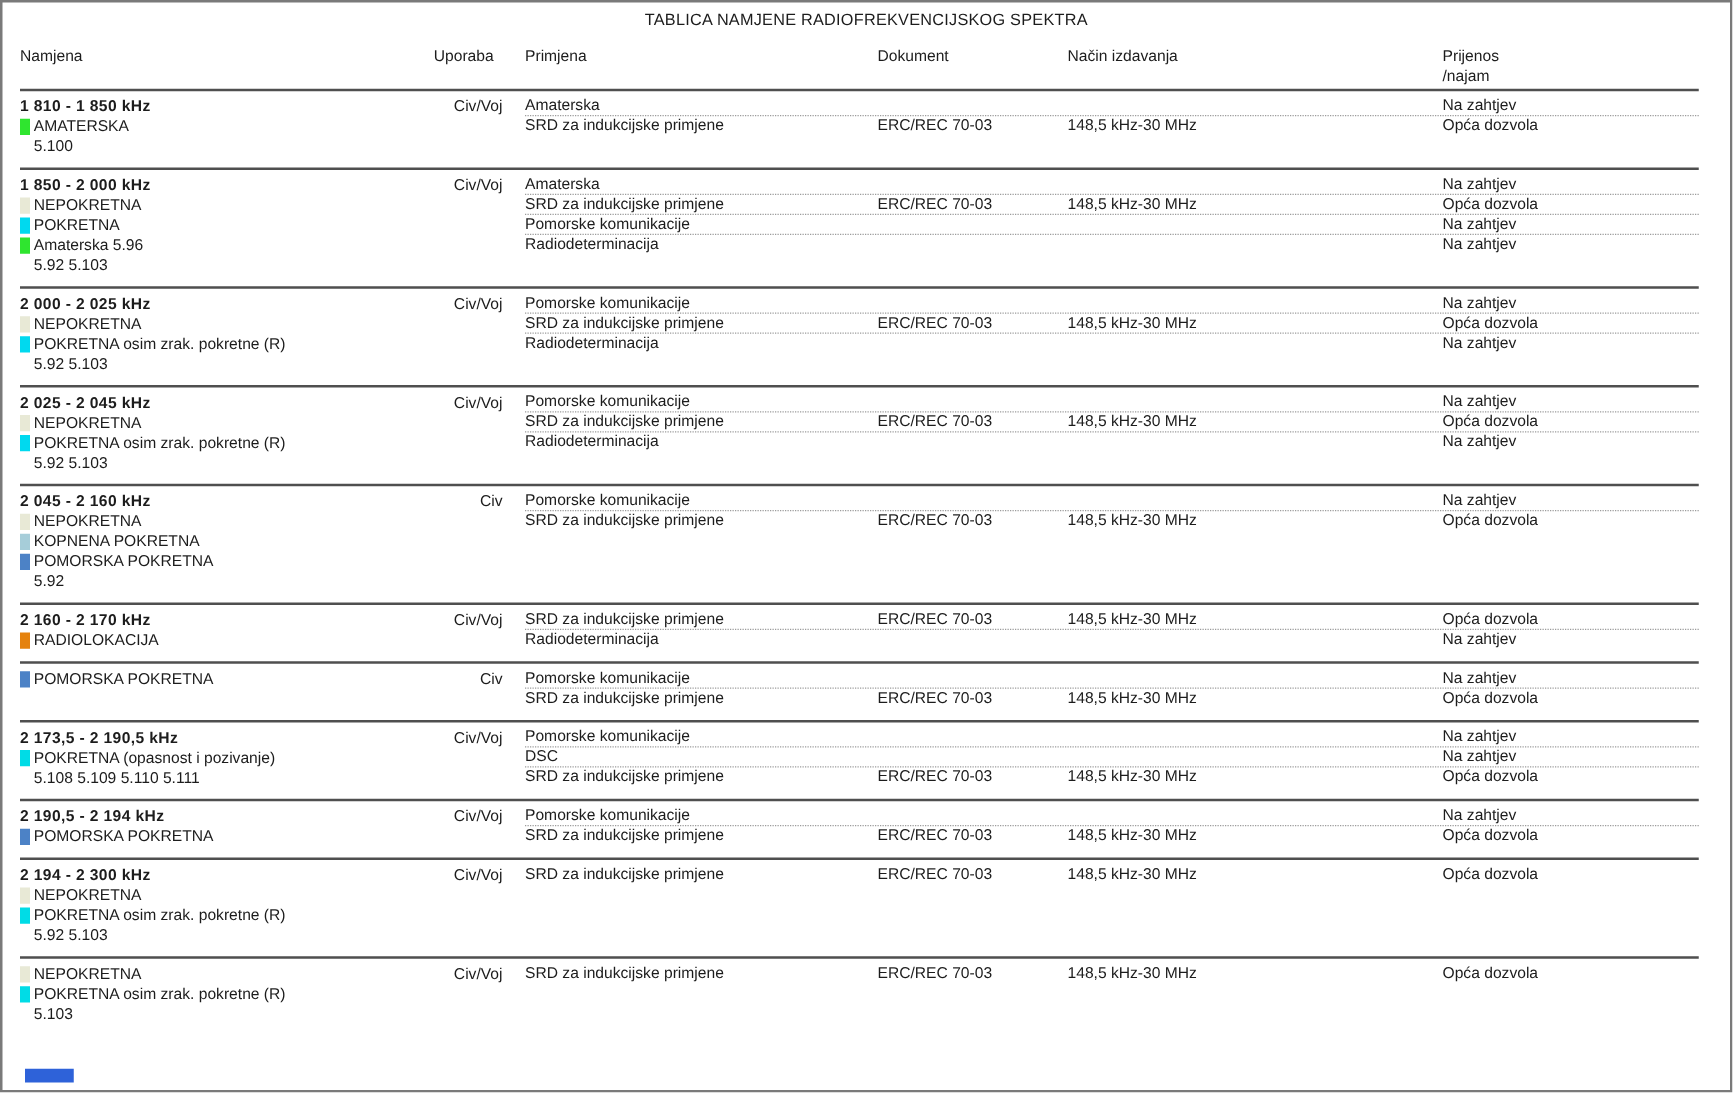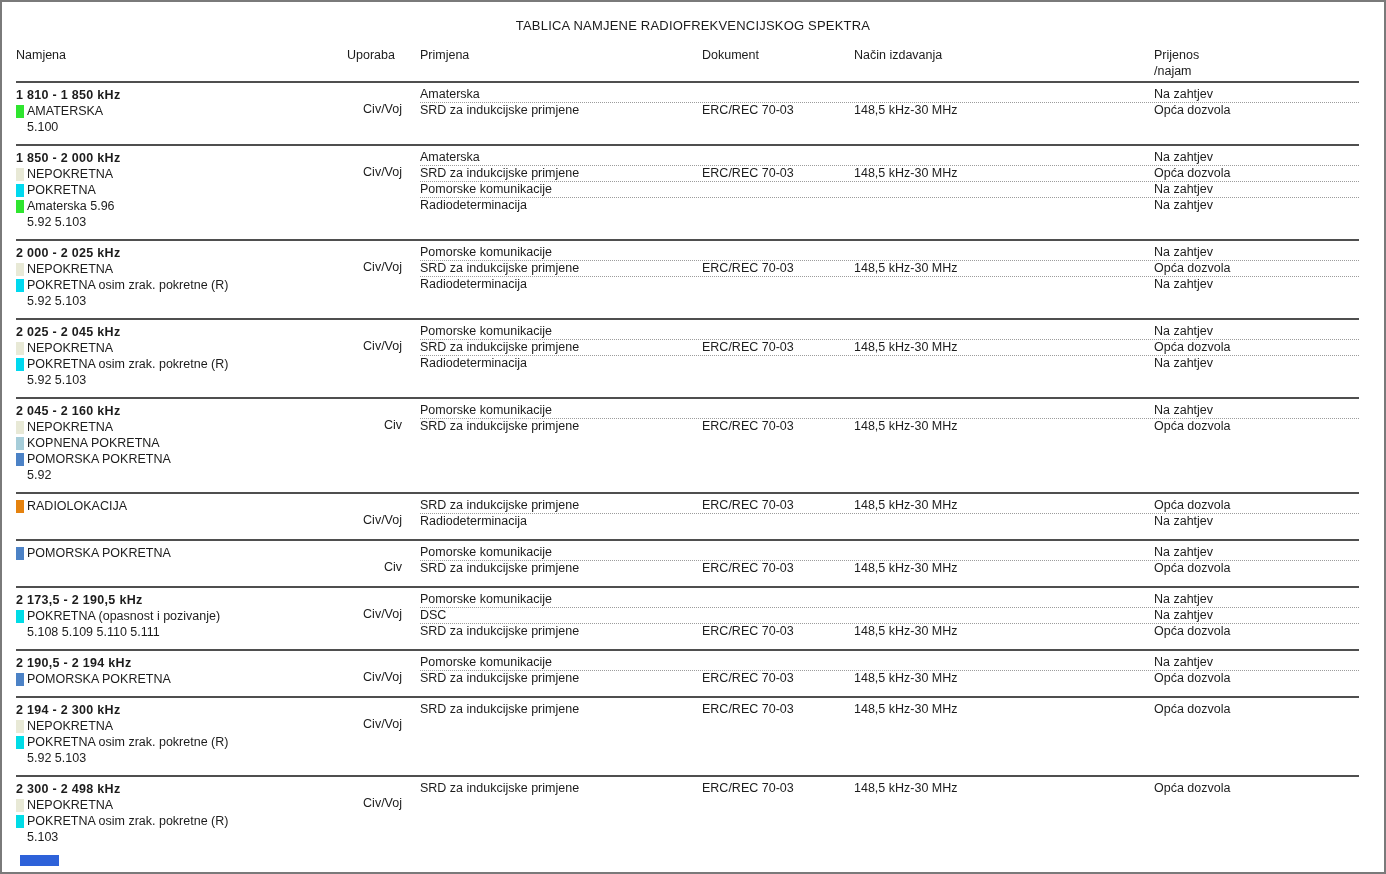--- a/index.html
+++ b/index.html
@@ -10,21 +10,21 @@
     box-sizing: border-box;
     border: 2px solid #7a7a7a;
     background: #ffffff;
     font-family: "Liberation Sans", sans-serif;
     color: #1c1c1c;
     overflow: hidden;
   }
   .title {
     text-align: center;
     font-size: 13px;
-    padding-top: 16px;
+    padding-top: 6px;
     letter-spacing: 0.2px;
   }
   .content { margin-left: 14px; width: 1343px; }
   .header-row {
     display: grid;
     grid-template-columns: 331px 73px 282px 152px 300px 128px 77px;
     font-size: 12.5px;
     line-height: 16px;
     margin-top: 14px;
     height: 34px;
@@ -36,21 +36,21 @@
     grid-template-columns: 331px 73px 939px;
     border-top: 2px solid #4f4f4f;
     padding: 4px 0 9px 0;
     font-size: 12.5px;
   }
   .row:last-child { min-height: 120px; }
   .cell-nam { }
   .freq { line-height: 16px; height: 16px; white-space: nowrap; letter-spacing: 0.3px; font-weight: bold; }
   .alloc-line { display: flex; align-items: center; height: 16px; white-space: nowrap; }
   .swatch { width: 8px; height: 13px; margin-right: 3px; flex: none; }
-  .cell-upo { text-align: right; padding-right: 18px; line-height: 16px; margin-top: 14px; }
+  .cell-upo { text-align: right; padding-right: 18px; line-height: 16px; }
   .cell-srv { }
   .subrow {
     display: grid;
     grid-template-columns: 282px 152px 300px 128px auto;
     height: 16px;
     line-height: 15px;
     position: relative;
     white-space: nowrap;
   }
   .subrow:not(:last-child)::after {
@@ -283,20 +283,21 @@
               <div>SRD za indukcijske primjene</div>
               <div>ERC/REC 70-03</div>
               <div>148,5 kHz-30 MHz</div>
               <div>Opća dozvola</div>
               <div></div>
             </div>
           </div>
         </div>
         <div class="row">
           <div class="cell-nam">
+            <div class="freq">2 160 - 2 170 kHz</div>
             <div class="alloc-line">
               <div class="swatch" style="background: rgb(229, 130, 14);"></div>
               <div>RADIOLOKACIJA</div>
             </div>
           </div>
           <div class="cell-upo">Civ/Voj</div>
           <div class="cell-srv">
             <div class="subrow">
               <div>SRD za indukcijske primjene</div>
               <div>ERC/REC 70-03</div>
@@ -423,21 +424,20 @@
               <div>SRD za indukcijske primjene</div>
               <div>ERC/REC 70-03</div>
               <div>148,5 kHz-30 MHz</div>
               <div>Opća dozvola</div>
               <div></div>
             </div>
           </div>
         </div>
         <div class="row">
           <div class="cell-nam">
-            <div class="freq">2 300 - 2 498 kHz</div>
             <div class="alloc-line">
               <div class="swatch" style="background: rgb(232, 233, 214);"></div>
               <div>NEPOKRETNA</div>
             </div>
             <div class="alloc-line">
               <div class="swatch" style="background: rgb(0, 220, 230);"></div>
               <div>POKRETNA osim zrak. pokretne (R)</div>
             </div>
             <div class="alloc-line">
               <div class="swatch" style="background: transparent;"></div>

